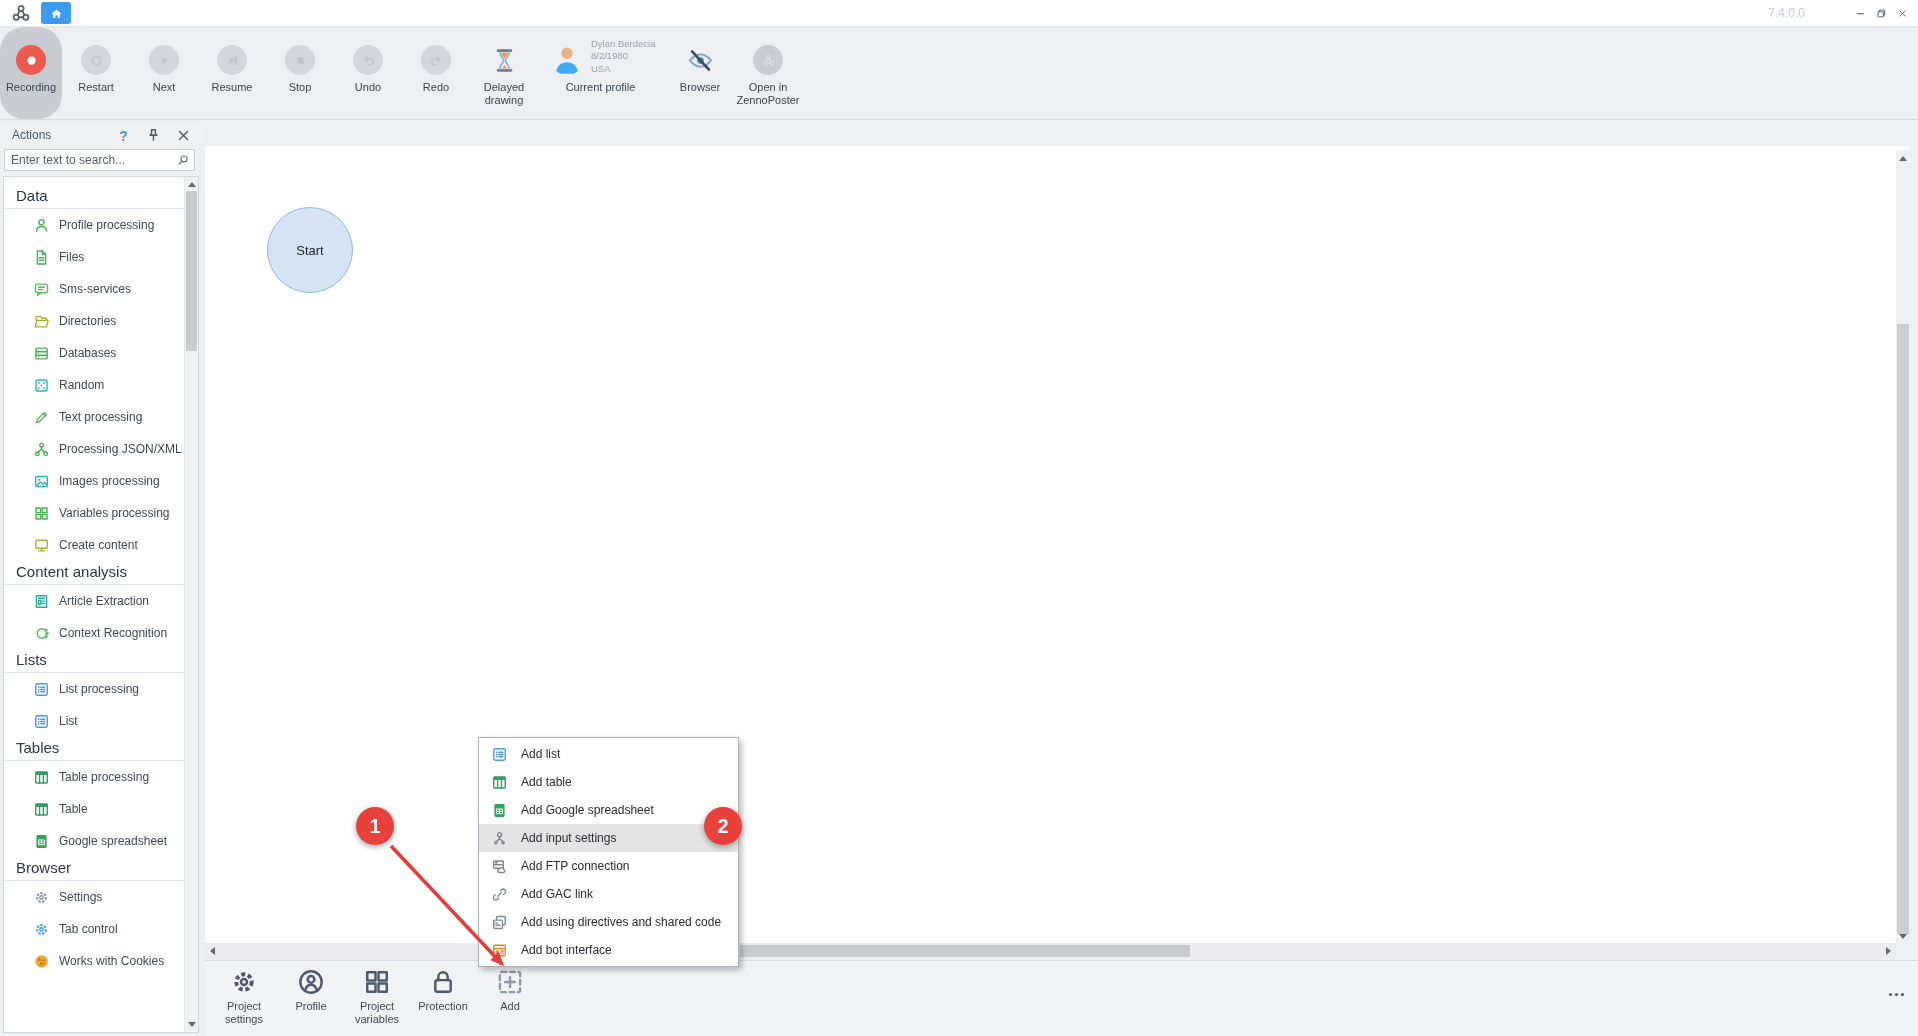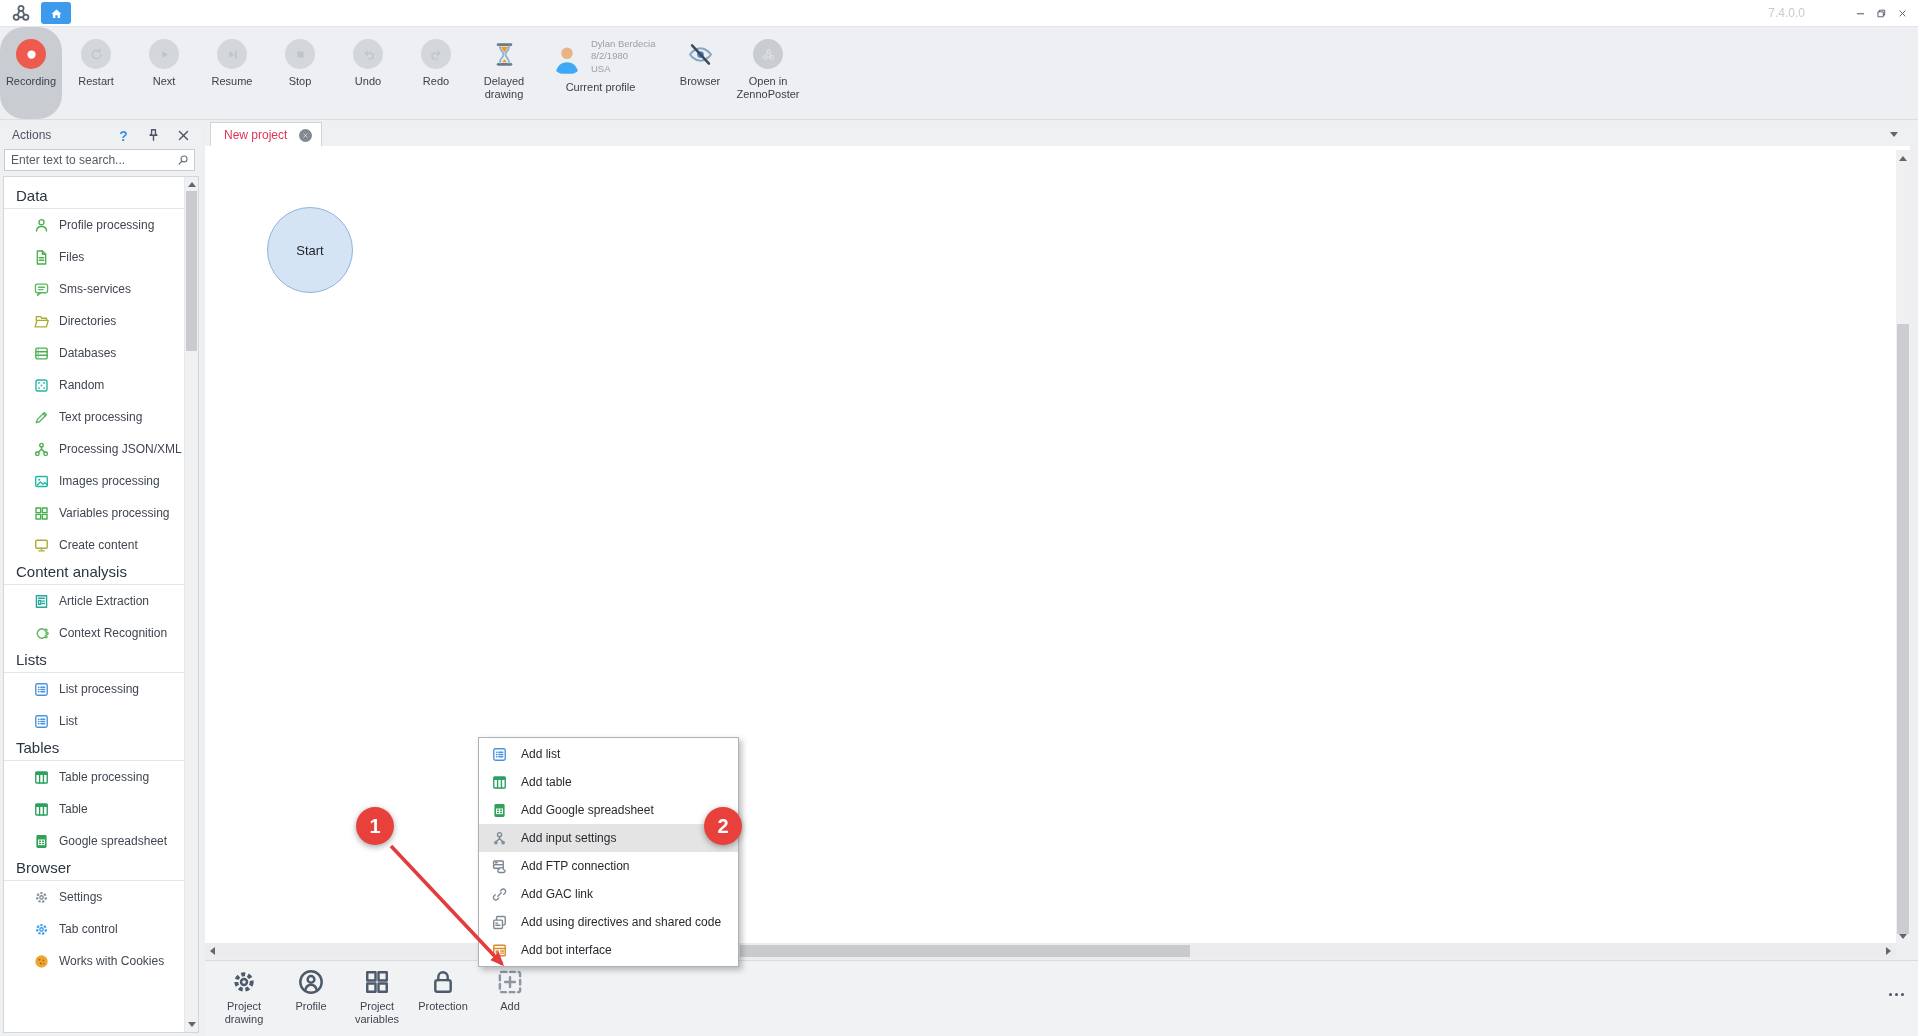--- a/index.html
+++ b/index.html
@@ -15,21 +15,21 @@
   .home-btn span { width:15px; height:15px; display:block; }
   .menubar { display:flex; margin-left:8px; height:27px; }
   .menu-item { padding:0 12px; line-height:26px; color:#262b33; cursor:default; }
   .version { position:absolute; right:113px; color:#c6cbd2; font-size:12px; }
   .win-controls { position:absolute; right:5px; display:flex; }
   .win-btn { width:21px; height:22px; color:#4a5462; display:flex; align-items:center; justify-content:center; }
   .win-btn span { width:11px; height:11px; display:block; }
 
   
   .toolbar { position:absolute; top:27px; left:0; right:0; height:93px; background:#edeff2; border-bottom:1px solid #dadde1; display:flex; align-items:stretch; }
-  .tb-btn { width:68px; display:flex; flex-direction:column; align-items:center; padding-top:12px; cursor:pointer;border-radius:24px; }
+  .tb-btn { width:68px; display:flex; flex-direction:column; align-items:center; padding-top:18px; cursor:pointer;border-radius:24px; }
   .tb-btn.selected { background:#c9cdd1; width:62px; }
   .tb-circle { width:30px; height:30px; border-radius:50%; display:flex; align-items:center; justify-content:center; flex:none; }
   .tb-btn.disabled .tb-circle { background:#d3d6da; color:#bfc4c9; }
   .tb-circle > span { width:15px; height:15px; display:block; }
   .tb-btn.no-circle .tb-circle > span { width:27px; height:27px; }
   .tb-label { margin-top:6px; font-size:11px; color:#3b424c; text-align:center; line-height:1.2; max-width:66px; }
   .tb-profile { width:128px; position:relative; cursor:pointer; }
   .avatar { position:absolute; left:12px; top:14px; width:34px; height:34px; border-radius:50%; overflow:hidden; display:block; }
   .profile-meta { position:absolute; left:53px; top:11px; font-size:9.5px; color:#98a0aa; line-height:1.3; white-space:nowrap; }
   .tb-profile .tb-label { position:absolute; left:0; right:3px; top:54px; margin-top:0; max-width:none; }
@@ -605,34 +605,20 @@
           </div>
         </div>
       <div class="side-scroll">
         <span class="tri tri-up" style="left:3px; top:5px;"></span>
         <div class="thumb"></div>
         <span class="tri tri-down" style="left:3px; bottom:5px;"></span>
       </div>
     </div>
   </div>
 
-  <div class="tabstrip">
-    <div class="tab">
-      <span class="tab-label">New project</span>
-      <span class="tab-close">
-          <span data-icon="close">
-            <svg viewBox="0 0 16 16" fill="none" stroke="currentColor" stroke-width="1.3" stroke-linecap="round" stroke-linejoin="round">
-              <line x1="4.2" y1="4.2" x2="11.8" y2="11.8"></line>
-              <line x1="11.8" y1="4.2" x2="4.2" y2="11.8"></line>
-            </svg>
-          </span>
-        </span>
-    </div>
-    <span class="tri tri-down caret"></span>
-  </div>
 
   <div class="canvas">
     <div class="start-node">Start</div>
     <div class="vscroll">
       <span class="tri tri-up" style="left:3px; top:6px;"></span>
       <div class="thumb"></div>
       <span class="tri tri-down" style="left:3px; bottom:4px;"></span>
     </div>
   </div>
   <div class="hscroll">
@@ -644,21 +630,21 @@
   <div class="bottom-panel">
     <div>
 
     <div class="bp-btn" style="left: 6px;">
           <span class="bp-icon" data-icon="gear" style="color: rgb(76, 90, 106);">
             <svg viewBox="0 0 16 16" fill="none" stroke="currentColor" stroke-width="1.3" stroke-linecap="round" stroke-linejoin="round">
               <circle cx="8" cy="8" r="4.1" stroke-width="2.1" stroke-dasharray="2.1 1.45" stroke-linecap="butt"></circle>
               <circle cx="8" cy="8" r="1.6"></circle>
             </svg>
           </span>
-          <span class="bp-label">Project drawing</span>
+          <span class="bp-label">Project settings</span>
         </div>
         <div class="bp-btn" style="left: 73px; align-items: center;">
           <span class="bp-icon" data-icon="profile-circle" style="color: rgb(76, 90, 106);">
             <svg viewBox="0 0 16 16" fill="none" stroke="currentColor" stroke-width="1.3" stroke-linecap="round" stroke-linejoin="round">
               <circle cx="8" cy="8" r="5.7"></circle>
               <circle cx="8" cy="6.6" r="1.8"></circle>
               <path d="M4.9 12.4c.5-1.9 1.7-2.9 3.1-2.9s2.6 1 3.1 2.9"></path>
             </svg>
           </span>
           <span class="bp-label">Profile</span>

